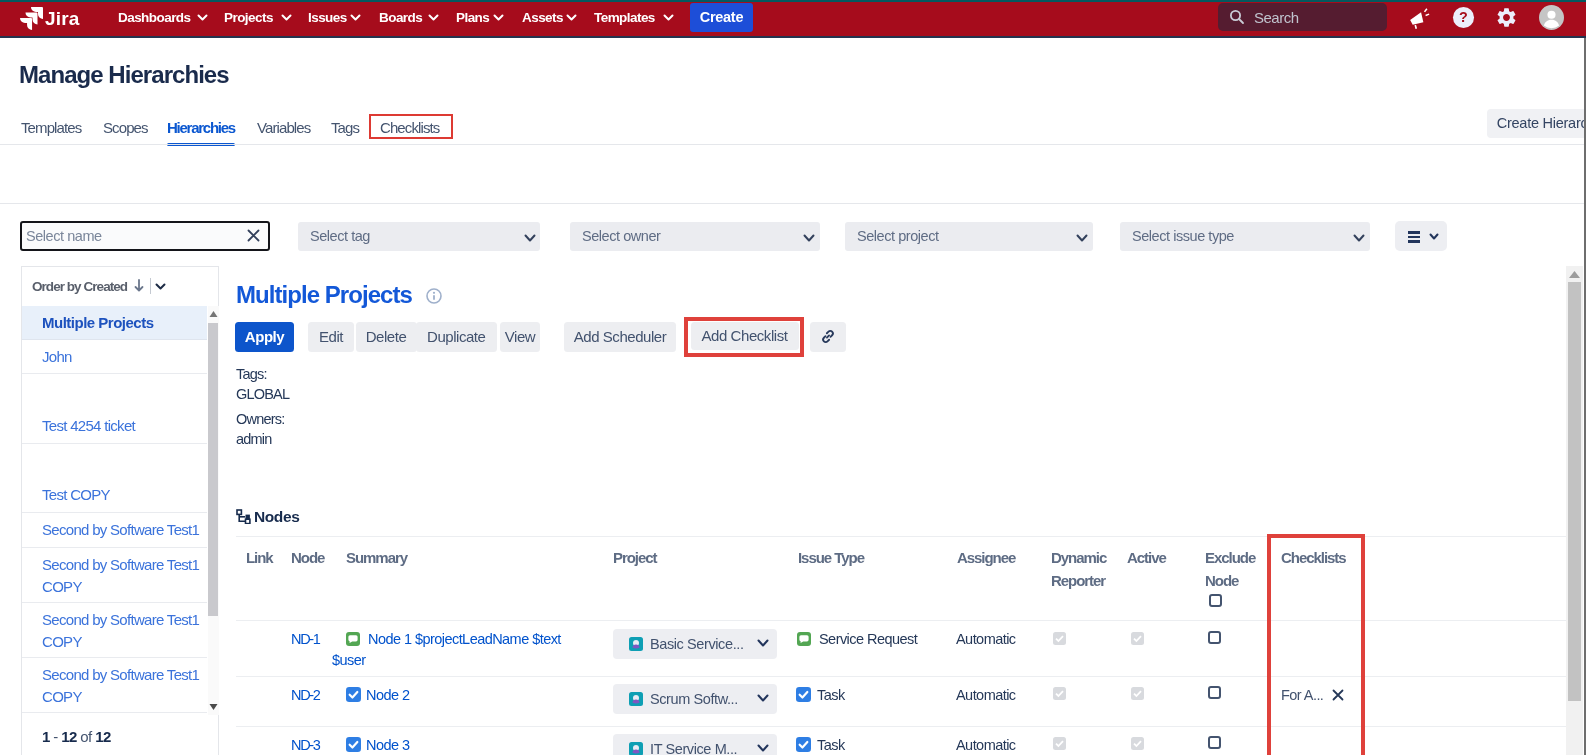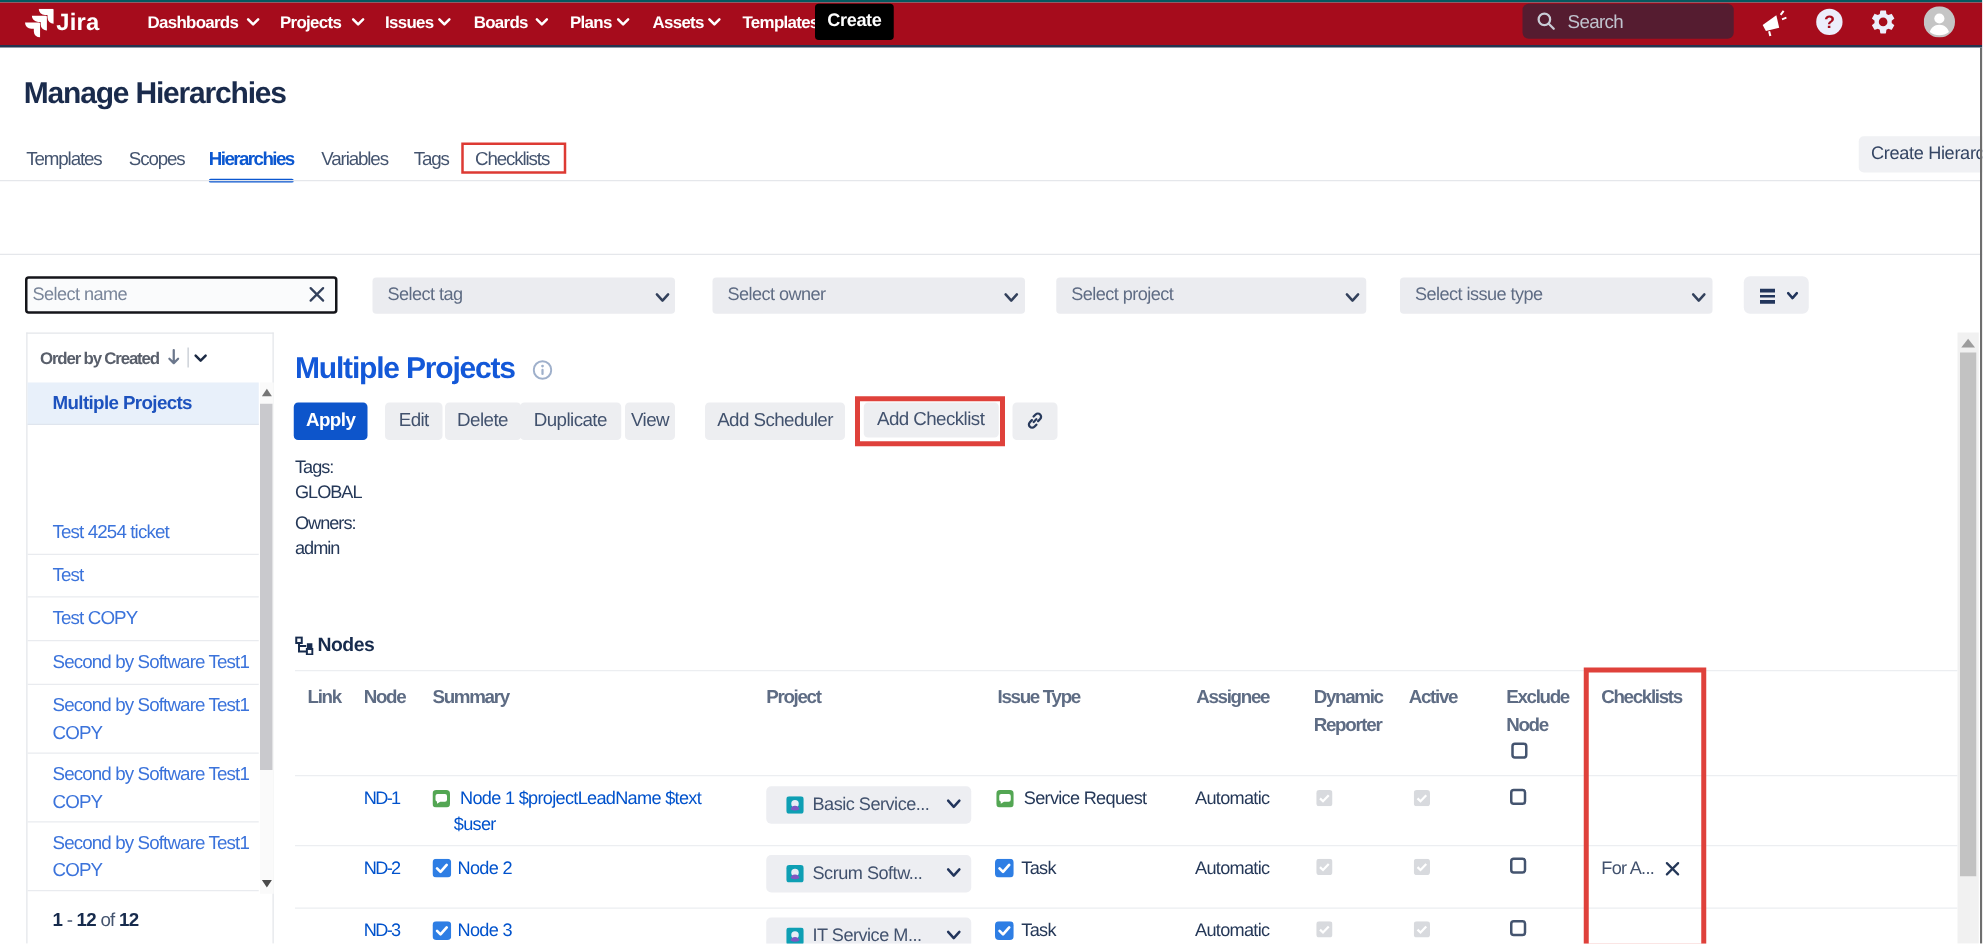--- a/index.html
+++ b/index.html
@@ -53,21 +53,21 @@
   <div class="navitem" style="left:522px;">Assets</div>
   <svg class="navchev" style="left:566px;" width="11" height="9" viewBox="0 0 11 9">
       <path d="M1.5 2.5 5.5 6.5 9.5 2.5" fill="none" stroke="#fff" stroke-width="2" stroke-linecap="round" stroke-linejoin="round"></path>
     </svg>
   <div class="navitem" style="left:594px;">Templates</div>
   <svg class="navchev" style="left:663px;" width="11" height="9" viewBox="0 0 11 9">
       <path d="M1.5 2.5 5.5 6.5 9.5 2.5" fill="none" stroke="#fff" stroke-width="2" stroke-linecap="round" stroke-linejoin="round"></path>
     </svg>
 
   
-  <div class="abs" style="left:652px;top:3px;width:63px;height:29px;background:#000000;border-radius:3px;color:#fff;font-size:14.5px;font-weight:bold;letter-spacing:-0.3px;text-align:center;line-height:29px;">Create</div>
+  <div class="abs" style="left:690px;top:3px;width:63px;height:29px;background:#1d4ed8;border-radius:3px;color:#fff;font-size:14.5px;font-weight:bold;letter-spacing:-0.3px;text-align:center;line-height:29px;">Create</div>
 
   
   <div class="abs" style="left:1218px;top:3px;width:169px;height:28px;background:#551c30;border-radius:5px;"></div>
   <svg class="abs" style="left:1229px;top:9px;" width="16" height="16" viewBox="0 0 16 16">
     <circle cx="6.5" cy="6.5" r="4.6" fill="none" stroke="#c9ccd6" stroke-width="1.8"></circle>
     <line x1="10" y1="10" x2="14" y2="14" stroke="#c9ccd6" stroke-width="1.8" stroke-linecap="round"></line>
   </svg>
   <div class="abs" style="left:1254px;top:9px;color:#c0c3ce;font-size:15px;letter-spacing:-0.5px;">Search</div>
 
   
@@ -158,22 +158,22 @@
       <path d="M1.5 1.5 5.5 5.5 9.5 1.5" fill="none" stroke="#1d2b45" stroke-width="2" stroke-linecap="round" stroke-linejoin="round"></path>
     </svg>
 
   <style>
     .sbitem { position:absolute; left:22px; width:185px; border-bottom:1px solid #e9ebef; color:#3b73db; font-size:15px; letter-spacing:-0.7px; padding-left:20px; white-space:nowrap; overflow:hidden; }
     .sbitem.one { line-height:34px; height:34.7px; }
     .sbitem.two { line-height:22px; height:55px; padding-top:6px; }
   </style>
   <div class="abs" style="left:22px;top:305.5px;width:185px;height:34px;background:#e8f0fa;border-bottom:1px solid #dfe5ee;"></div>
   <div class="abs" style="left:42px;top:305.5px;height:34px;line-height:34px;color:#1d52be;font-size:15px;font-weight:bold;letter-spacing:-0.5px;">Multiple Projects</div>
+  <div class="sbitem one" style="top:339.5px;">John</div>
   <div class="sbitem one" style="top:408.9px;">Test 4254 ticket</div>
-  <div class="sbitem one" style="top:443.6px;">Test</div>
   <div class="sbitem one" style="top:478.3px;">Test COPY</div>
   <div class="sbitem one" style="top:513px;">Second by Software Test1</div>
   <div class="sbitem two" style="top:547.7px;">Second by Software Test1<br>COPY</div>
   <div class="sbitem two" style="top:602.7px;">Second by Software Test1<br>COPY</div>
   <div class="sbitem two" style="top:657.7px;">Second by Software Test1<br>COPY</div>
 
   
   <div class="abs" style="left:207.5px;top:305.5px;width:11px;height:409px;background:#fafafa;"></div>
   <svg class="abs" style="left:208.5px;top:310px;" width="9" height="8" viewBox="0 0 9 8">
       <path fill="#757575" d="M4.5 1 8.5 7H.5z"></path>
@@ -252,21 +252,21 @@
   <div class="rowline" style="top:676px;"></div>
   <div class="rowline" style="top:725.5px;"></div>
 
   
   <div class="tdlink" style="left:291px;top:631px;letter-spacing:-1.3px;">ND-1</div>
   <svg class="abs" style="left:346px;top:632px;" width="14" height="14" viewBox="0 0 14 14">
     <rect width="14" height="14" rx="3" fill="#53a653"></rect>
     <path fill="#fff" d="M4 3.2h6a1.6 1.6 0 0 1 1.6 1.6v3a1.6 1.6 0 0 1-1.6 1.6H6.2L3.6 11V9.2A1.6 1.6 0 0 1 2.4 7.8v-3A1.6 1.6 0 0 1 4 3.2z"></path>
   </svg>
   <div class="tdlink" style="left:368px;top:631px;">Node 1 $projectLeadName $text</div>
-  <div class="tdlink" style="left:363px;top:651.5px;">$user</div>
+  <div class="tdlink" style="left:332px;top:651.5px;">$user</div>
   <div class="psel" style="left:613px;top:629px;"></div>
   <svg class="abs" style="left:629px;top:637px;" width="14" height="14" viewBox="0 0 14 14">
     <rect width="14" height="14" rx="2.5" fill="#0e9fb4"></rect>
     <circle cx="7" cy="6" r="3" fill="#e8ecf5"></circle>
     <path fill="#7f57c2" d="M7 7.5c2 0 3.3 1.2 3.6 2.9a7 7 0 0 1-7.2 0C3.7 8.7 5 7.5 7 7.5z"></path>
   </svg>
   <div class="pseltxt" style="left:650px;top:636px;">Basic Service...</div>
   <svg class="abs" style="left:757px;top:639px;" width="12" height="9" viewBox="0 0 12 9">
       <path d="M1.5 1.5 6 6.5 10.5 1.5" fill="none" stroke="#22355c" stroke-width="2" stroke-linecap="round" stroke-linejoin="round"></path>
     </svg>

